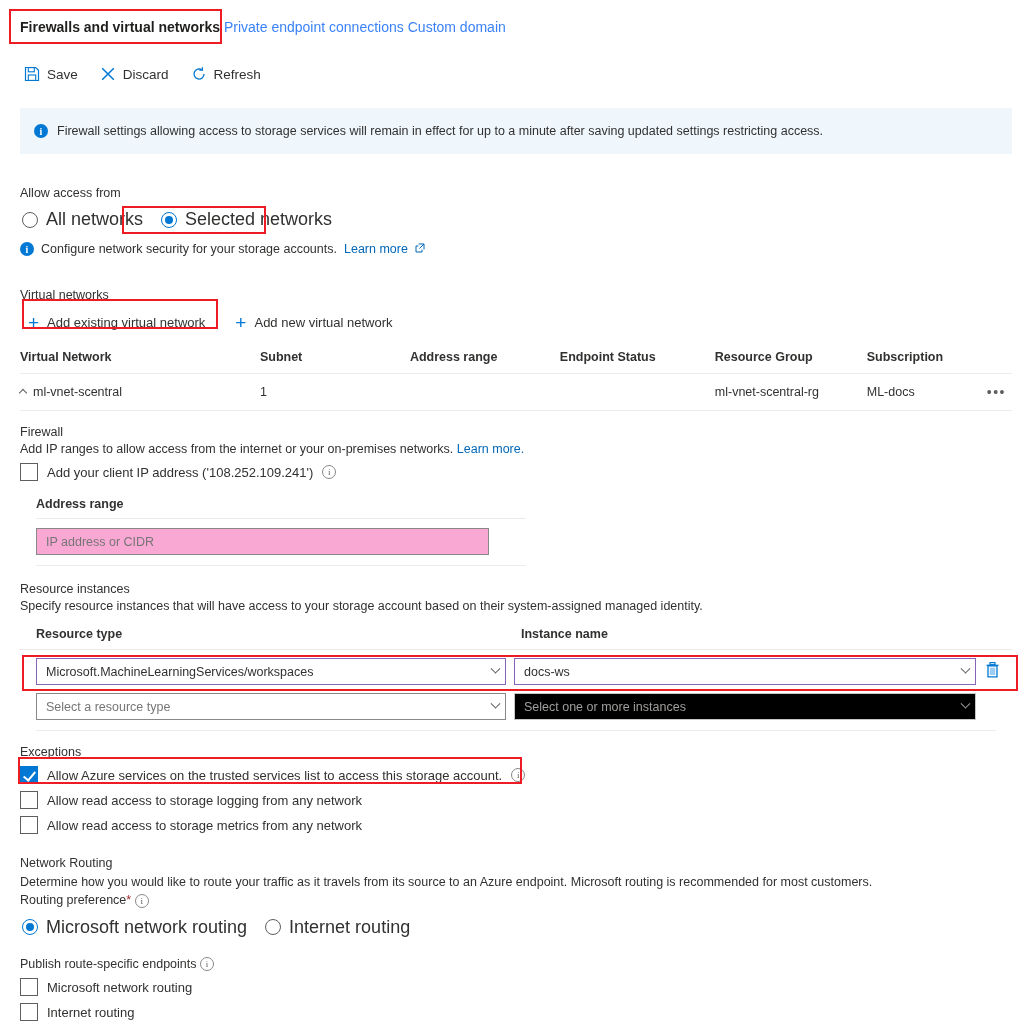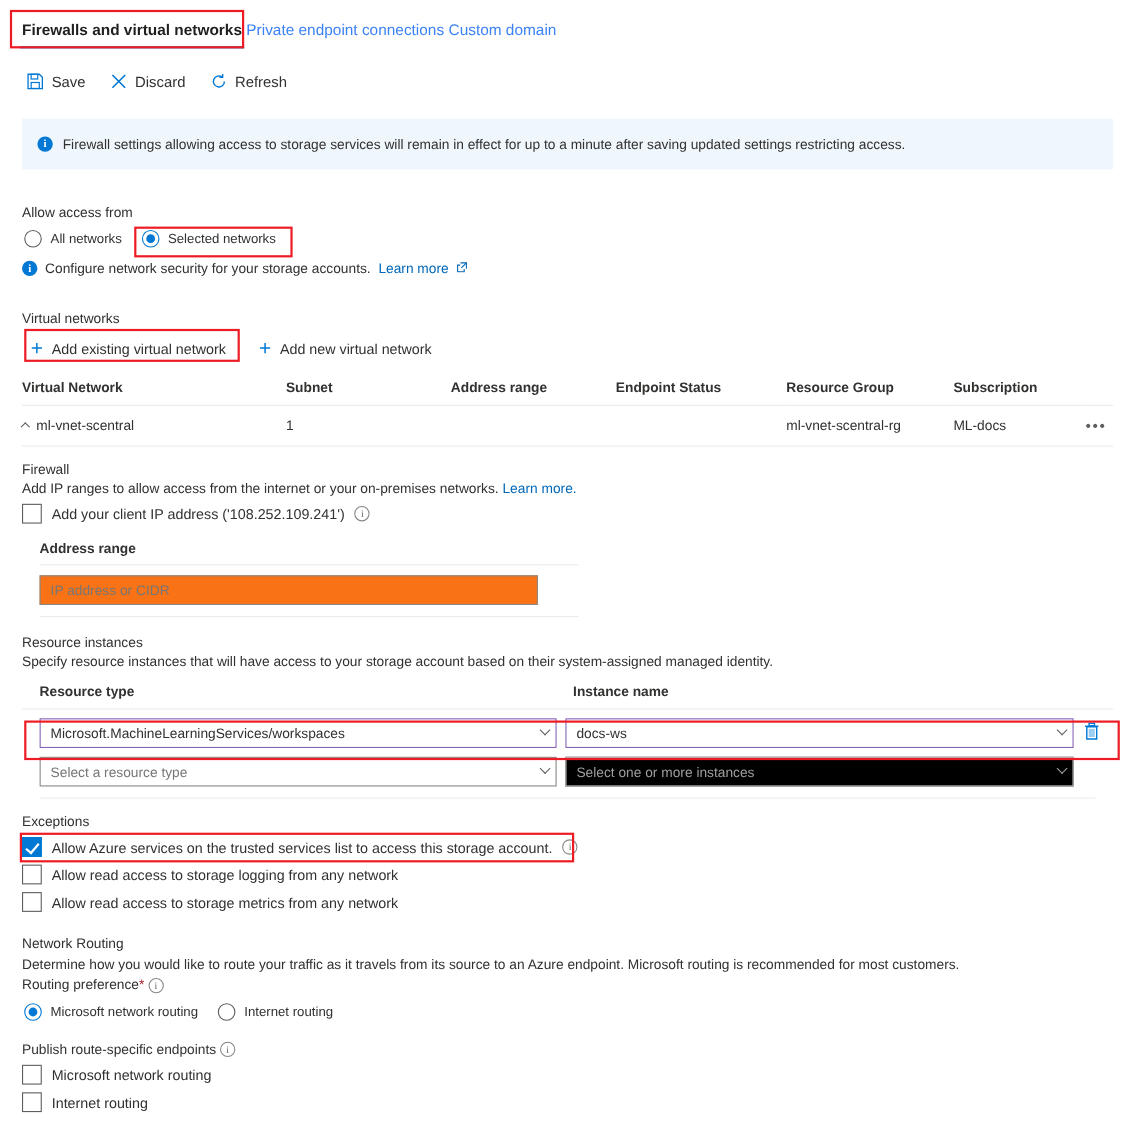--- a/index.html
+++ b/index.html
@@ -97,21 +97,21 @@
     color: #323130;
     margin-bottom: 2px;
   }
   .link { color: #0067B8; text-decoration: none; cursor: pointer; }
 
   
   .radio-row { display: flex; align-items: center; gap: 0px; margin-top: 6px; }
   .radio-opt {
     display: flex; align-items: center; gap: 8px;
     cursor: pointer;
-    font-size: 12px;
+    font-size: 18px;
     padding: 3px 6px 3px 2px;
   }
   .rad {
     width: 16px; height: 16px; border-radius: 50%;
     border: 1px solid #605E5C;
     background: #fff;
     position: relative;
     flex: none;
   }
   .rad.on { border: 1px solid #0078D4; }
@@ -220,21 +220,21 @@
   .divider { height: 1px; background: #EDEBE9; margin: 7px 0 0 16px; width: 490px; }
   .txtinput {
     margin-left: 16px;
     margin-top: 9px;
     width: 453px; height: 27px;
     border: 1px solid #8A8886;
     font-size: 12.5px;
     padding: 0 9px;
     color: #323130;
     font-family: "Liberation Sans", sans-serif;
-    background: #f97316;
+    background: #f9a8d4;
   }
   .txtinput::placeholder { color: #767676; }
   .divider2 { height: 1px; background: #EDEBE9; margin: 10px 0 0 16px; width: 490px; }
 
   
   .ri-head {
     display: flex;
     margin-top: 14px;
     padding-left: 16px;
     font-size: 12.5px;

